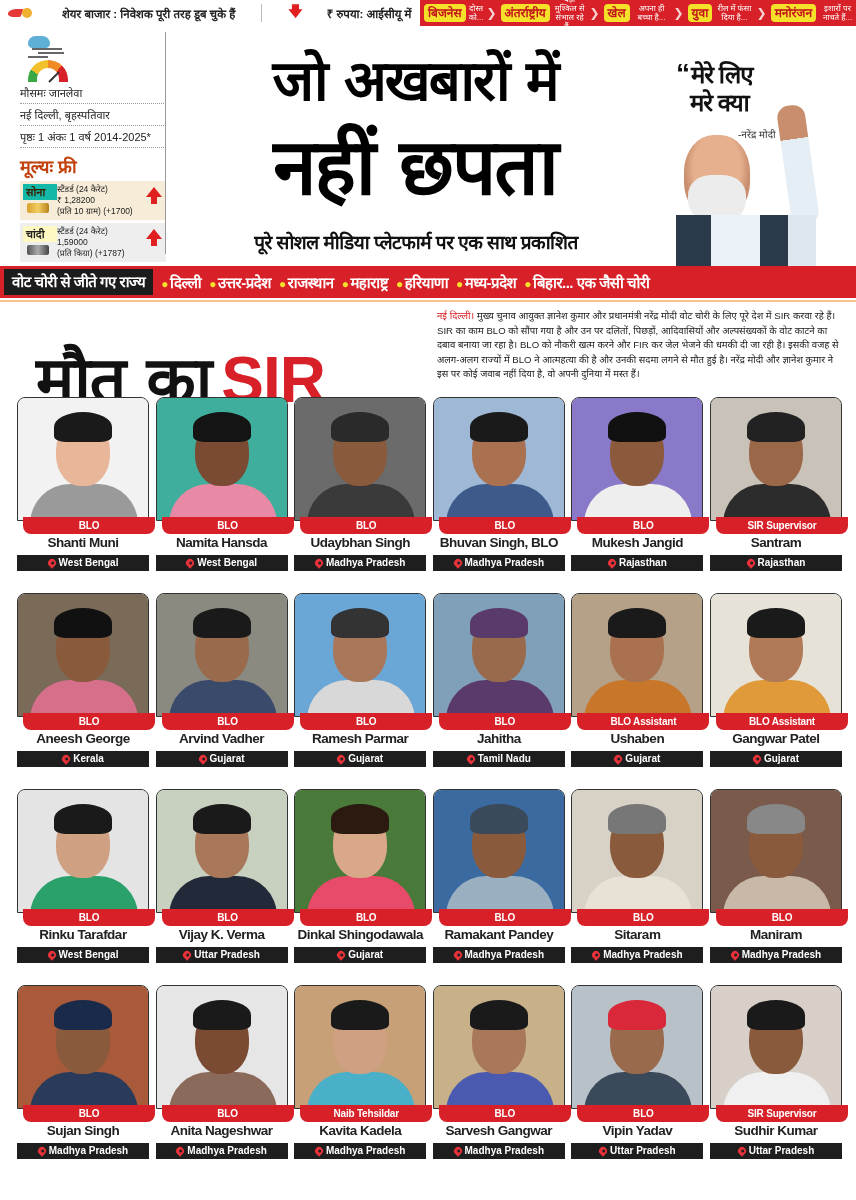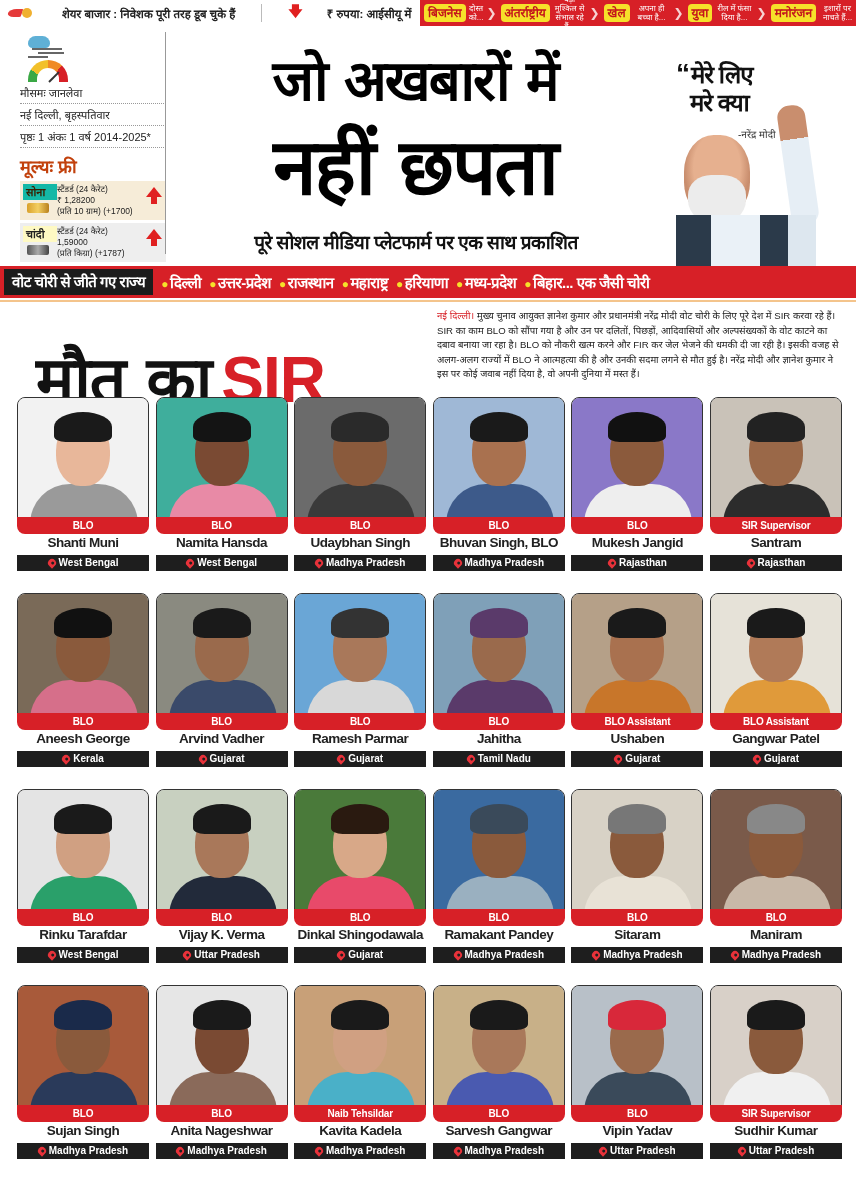--- a/index.html
+++ b/index.html
@@ -75,21 +75,21 @@
   .sir-body .place { color: #d72027; }
 
   
   .grid { position: absolute; left: 17px; top: 397px; width: 825px; display: grid; grid-template-columns: repeat(6, 132px); column-gap: 6.6px; row-gap: 15px; }
   .card { width: 132px; height: 181px; position: relative; }
   .photo { width: 132px; height: 124px; border: 1px solid #333; border-radius: 8px 8px 0 0; overflow: hidden; position: relative; background: #d8d8d8; }
   .ph-bg { position: absolute; inset: 0; }
   .ph-head { position: absolute; left: 38px; top: 20px; width: 54px; height: 68px; border-radius: 48% 48% 45% 45%; }
   .ph-hair { position: absolute; left: 36px; top: 14px; width: 58px; height: 30px; border-radius: 50% 50% 20% 20%; }
   .ph-body { position: absolute; left: 12px; top: 86px; width: 108px; height: 44px; border-radius: 40px 40px 0 0; }
-  .role { position: absolute; left: 0; top: 120px; width: 132px; height: 17px; background: #d72027; border-radius: 0 0 8px 8px; color: #fff; font-size: 10px; font-weight: bold; text-align: center; line-height: 17px; letter-spacing: -0.2px; }
+  .role { position: absolute; left: 6px; top: 120px; width: 132px; height: 17px; background: #d72027; border-radius: 0 0 8px 8px; color: #fff; font-size: 10px; font-weight: bold; text-align: center; line-height: 17px; letter-spacing: -0.2px; }
   .name { position: absolute; left: 0; top: 138px; width: 132px; text-align: center; font-size: 13.5px; font-weight: bold; color: #222; letter-spacing: -0.5px; white-space: nowrap; }
   .state { position: absolute; left: 0; top: 158px; width: 132px; height: 16px; background: #1e1e1e; color: #fff; font-size: 10px; font-weight: bold; text-align: center; line-height: 16px; display: flex; justify-content: center; align-items: center; gap: 3px; }
   .pin { width: 8px; height: 8px; background: #e8323a; border-radius: 50% 50% 50% 0; transform: rotate(-45deg); position: relative; }
   .pin::after { content: ""; position: absolute; left: 2.5px; top: 2.5px; width: 3px; height: 3px; background: #1e1e1e; border-radius: 50%; }
 </style>
 </head>
 <body>
 
 <div class="ticker">
   <div class="ticker-left">

